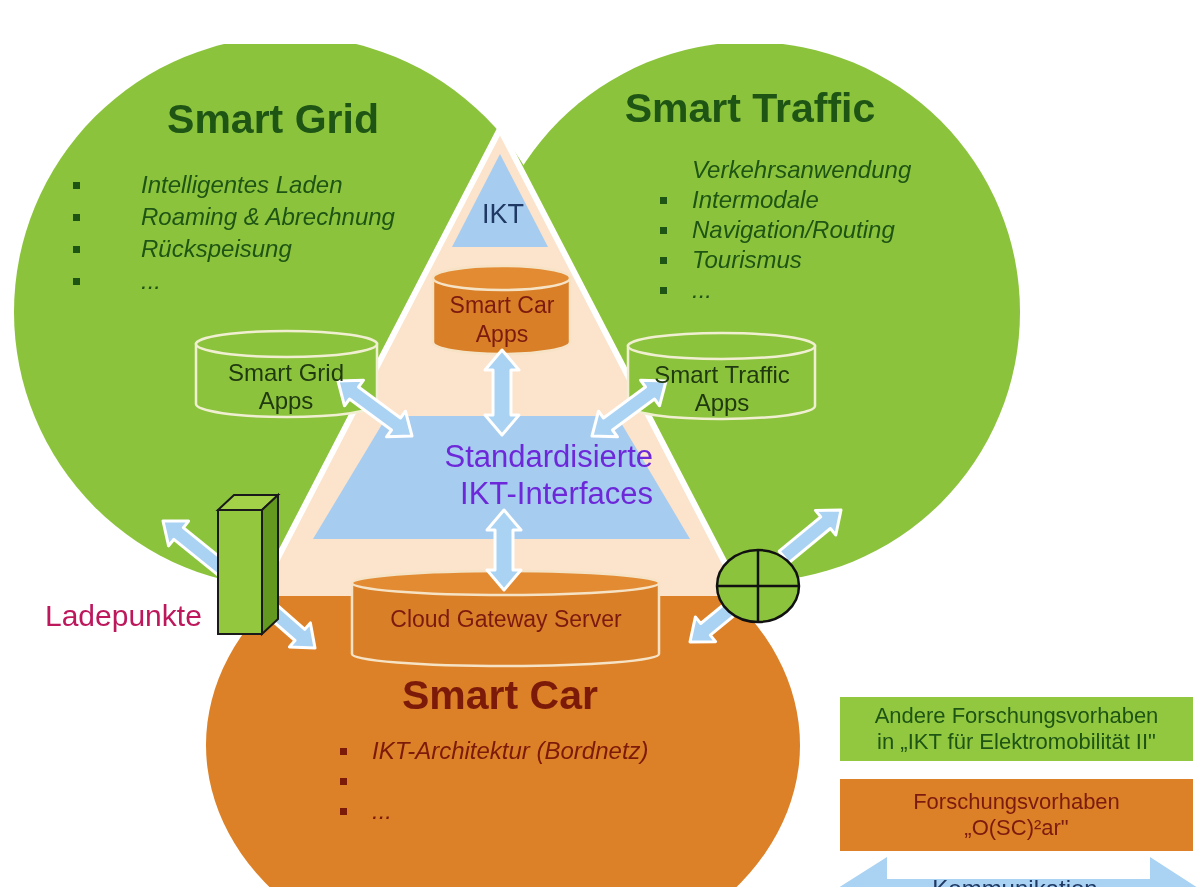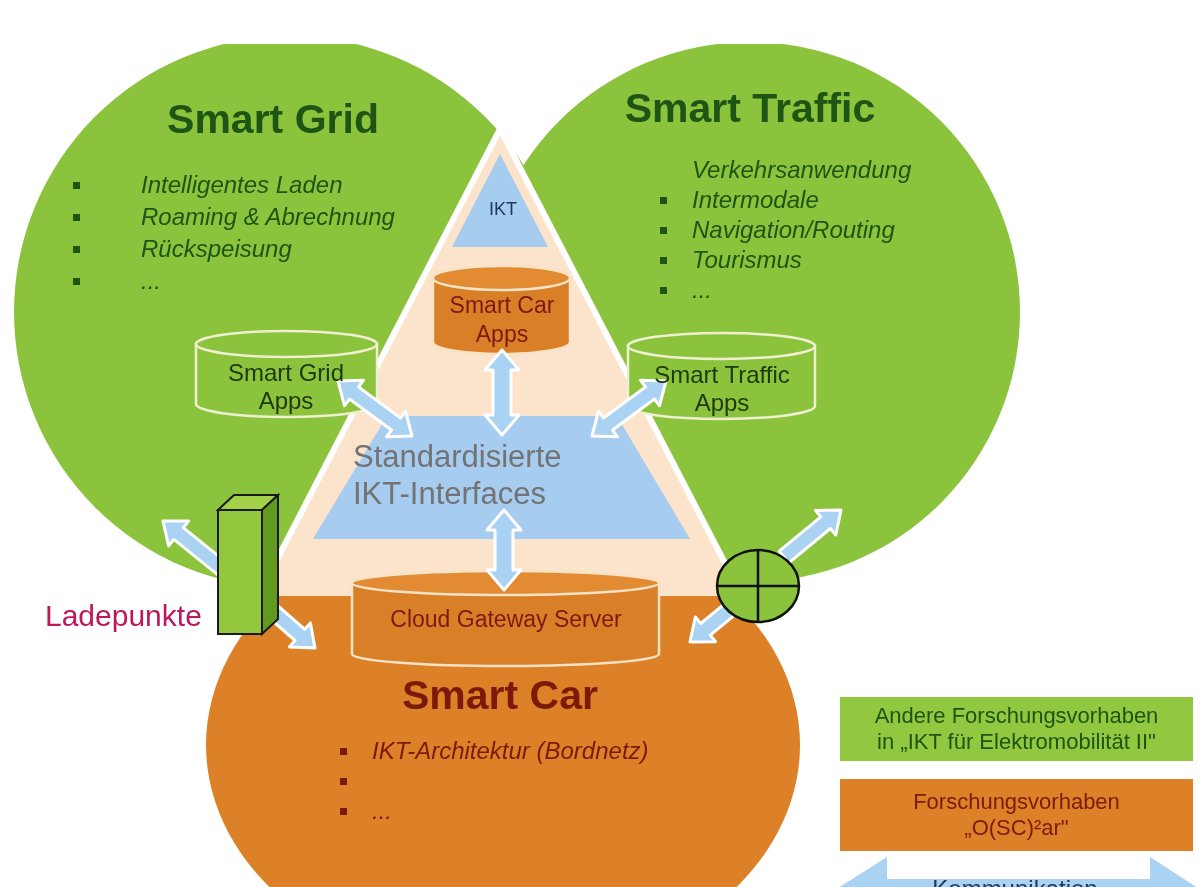--- a/index.html
+++ b/index.html
@@ -26,23 +26,23 @@
   .cyl-label.red{color:#7B1A0E;font-size:23px;}
   .cyl-label.dark{color:#203A10;font-size:24px;}
   .annot{position:absolute;color:#be185d;font-size:30px;white-space:nowrap;}
   .legend-box{position:absolute;left:840px;width:353px;display:flex;flex-direction:column;
     justify-content:center;text-align:center;font-size:22px;line-height:26px;}
   #legend-green{top:653px;height:64px;background:#92C840;color:#1E5414;}
   #legend-orange{top:735px;height:72px;background:#DC8127;color:#7B1A0E;}
   #kommunikation-label{position:absolute;left:850px;top:831px;width:330px;text-align:center;
     font-size:24px;color:#1F3864;}
   #ikt-label{position:absolute;left:443px;top:155px;width:120px;text-align:center;
-    font-size:18px;color:#1F3864;}
-  #interfaces-label{position:absolute;left:353px;top:394px;width:300px;text-align:left;
-    font-size:31px;line-height:37px;color:#737373;}
+    font-size:27px;color:#1F3864;}
+  #interfaces-label{position:absolute;left:353px;top:394px;width:300px;text-align:right;
+    font-size:31px;line-height:37px;color:#6d28d9;}
 </style>
 </head>
 <body>
 
 <div id="canvas">
 
   <svg id="shapes" width="1200" height="887" viewBox="0 0 1200 887">
 
     <circle cx="290" cy="268" r="276" fill="#8CC33D"></circle>
     <circle cx="750" cy="268" r="270" fill="#8CC33D"></circle>

